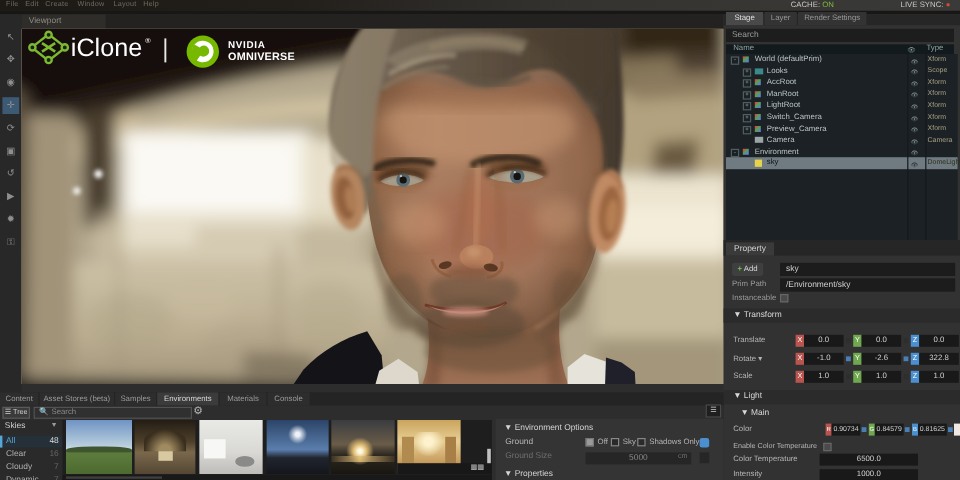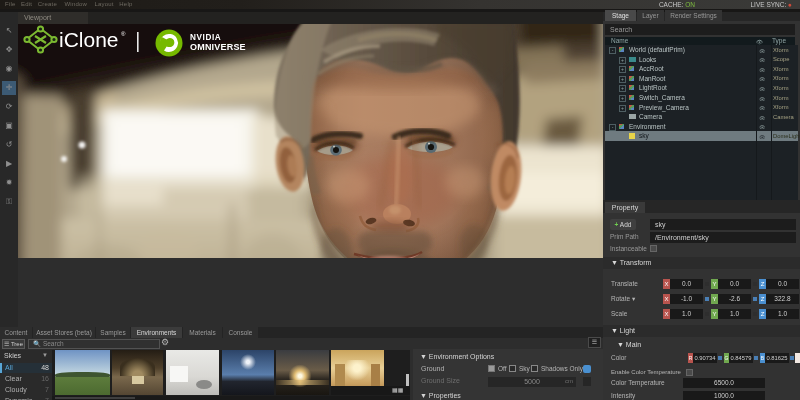--- a/index.html
+++ b/index.html
@@ -28,21 +28,21 @@
       <div class="abs" style="left:2px;top:62px;width:14px;height:14px;color:#8f8f8f;font-size:8px;line-height:14px;text-align:center;">◉</div>
       <div class="abs" style="left:2px;top:81px;width:14px;height:14px;background:#3c5a74;color:#8f8f8f;font-size:8px;line-height:14px;text-align:center;">✛</div>
       <div class="abs" style="left:2px;top:100px;width:14px;height:14px;color:#8f8f8f;font-size:8px;line-height:14px;text-align:center;">⟳</div>
       <div class="abs" style="left:2px;top:119px;width:14px;height:14px;color:#8f8f8f;font-size:8px;line-height:14px;text-align:center;">▣</div>
       <div class="abs" style="left:2px;top:138px;width:14px;height:14px;color:#8f8f8f;font-size:8px;line-height:14px;text-align:center;">↺</div>
       <div class="abs" style="left:2px;top:157px;width:14px;height:14px;color:#8f8f8f;font-size:8px;line-height:14px;text-align:center;">▶</div>
       <div class="abs" style="left:2px;top:176px;width:14px;height:14px;color:#8f8f8f;font-size:8px;line-height:14px;text-align:center;">✹</div>
       <div class="abs" style="left:2px;top:195px;width:14px;height:14px;color:#8f8f8f;font-size:8px;line-height:14px;text-align:center;">⚿</div>
     </div>
 
-  <div class="abs" style="left:18px;top:24px;width:585px;height:234px;background:#b7aa91;overflow:hidden;">
+  <div class="abs" style="left:18px;top:24px;width:585px;height:296px;background:#b7aa91;overflow:hidden;">
     <svg width="585" height="303" viewBox="0 0 585 303" xmlns="http://www.w3.org/2000/svg">
       <defs>
         <filter id="b8" x="-20%" y="-20%" width="140%" height="140%">
             <feGaussianBlur stdDeviation="8"></feGaussianBlur>
           </filter>
         <filter id="b6" x="-20%" y="-20%" width="140%" height="140%">
             <feGaussianBlur stdDeviation="6"></feGaussianBlur>
           </filter>
         <filter id="b3" x="-30%" y="-30%" width="160%" height="160%">
             <feGaussianBlur stdDeviation="3"></feGaussianBlur>

